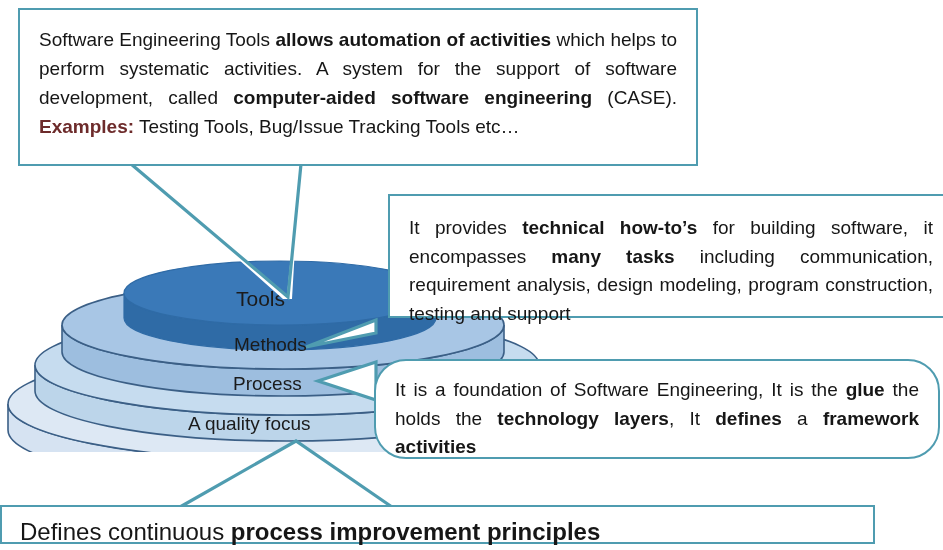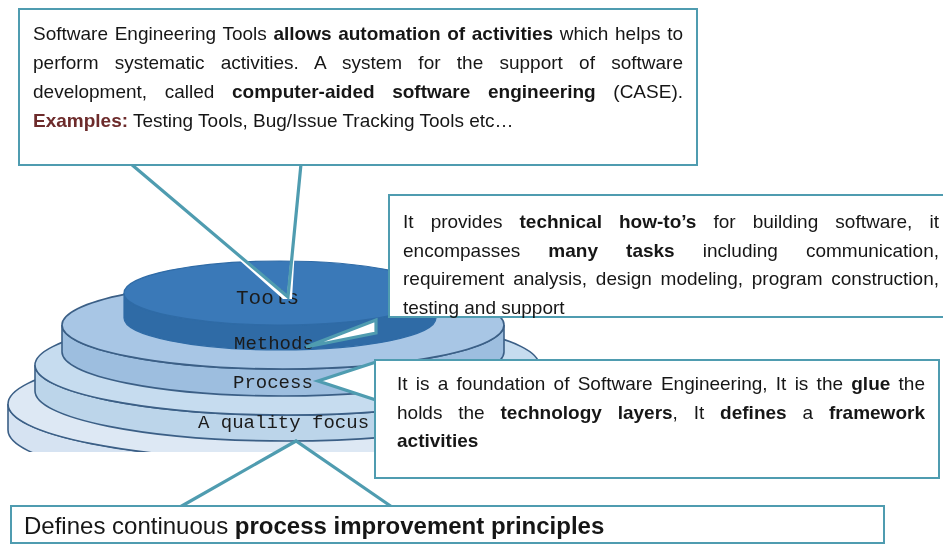--- a/index.html
+++ b/index.html
@@ -11,63 +11,63 @@
   }
   #stage{position:absolute;left:0;top:0;width:943px;height:550px;}
 
   
   #diagram{position:absolute;left:0;top:0;width:943px;height:550px;z-index:1;}
 
   
   .layer-label{
     position:absolute;z-index:2;
     color:#1b1b1b;
-    font-family:Liberation Mono, monospace;
+    font-family:Liberation Sans, sans-serif;
     font-size:19px;
     line-height:1;
     white-space:nowrap;
     text-align:right;
   }
   #lbl-tools   {left:236px;top:288px;font-size:21px;}
   #lbl-methods {left:234px;top:335px;}
   #lbl-process {left:233px;top:374px;}
-  #lbl-quality {left:198px;top:414px;}
+  #lbl-quality {left:188px;top:414px;}
 
   
   .callout{
     position:absolute;z-index:4;
     background:#ffffff;
     border:2px solid #4f9cb0;
     box-sizing:border-box;
     color:#161616;
     font-family:"Liberation Sans", sans-serif;
     text-align:justify;
     text-justify:inter-word;
   }
-  .callout p{margin:0;}
+  .callout p{margin:6px;}
   .callout b{font-weight:bold;}
   .examples{color:#6d2b2b;font-weight:bold;}
 
   #callout-tools{
     left:18px;top:8px;width:680px;height:158px;
     padding:10px 13px 8px 13px;
     font-size:19px;line-height:1.52;
   }
   #callout-methods{
     left:388px;top:194px;width:566px;height:124px;
     padding:12px 13px 8px 13px;
     font-size:19px;line-height:1.5;
   }
   #callout-process{
-    left:374px;top:359px;width:566px;height:120px;
-    padding:9px 13px 8px 21px;
-    font-size:19px;line-height:1.5;
+    left:374px;top:359px;width:566px;height:100px;
+    padding:9px 13px 8px 13px;
+    font-size:19px;line-height:1.5;border-radius:32px;
   }
   #callout-quality{
-    left:10px;top:505px;width:875px;height:39px;
+    left:0;top:505px;width:875px;height:39px;
     padding:3px 12px;
     font-size:24px;line-height:32px;
     text-align:left;
   }
   #callout-quality .q-line{white-space:nowrap;}
 
   
   #tails{position:absolute;left:0;top:0;width:943px;height:550px;z-index:3;}
 </style>
 </head>

